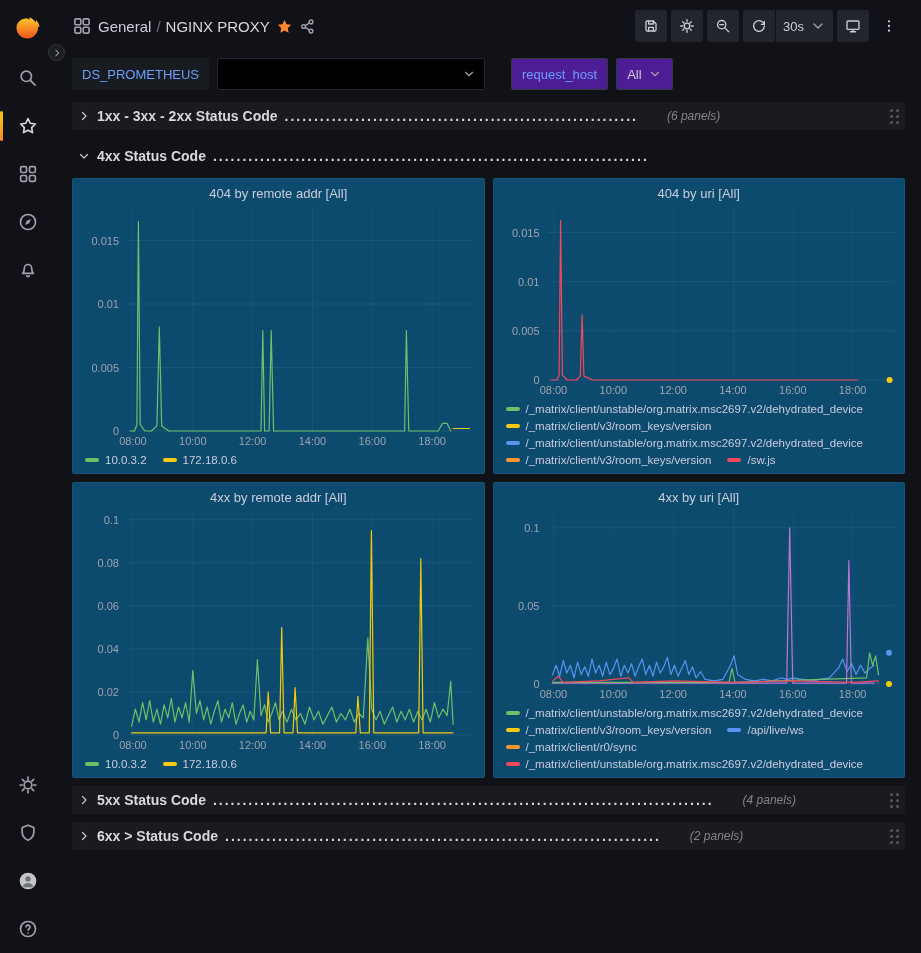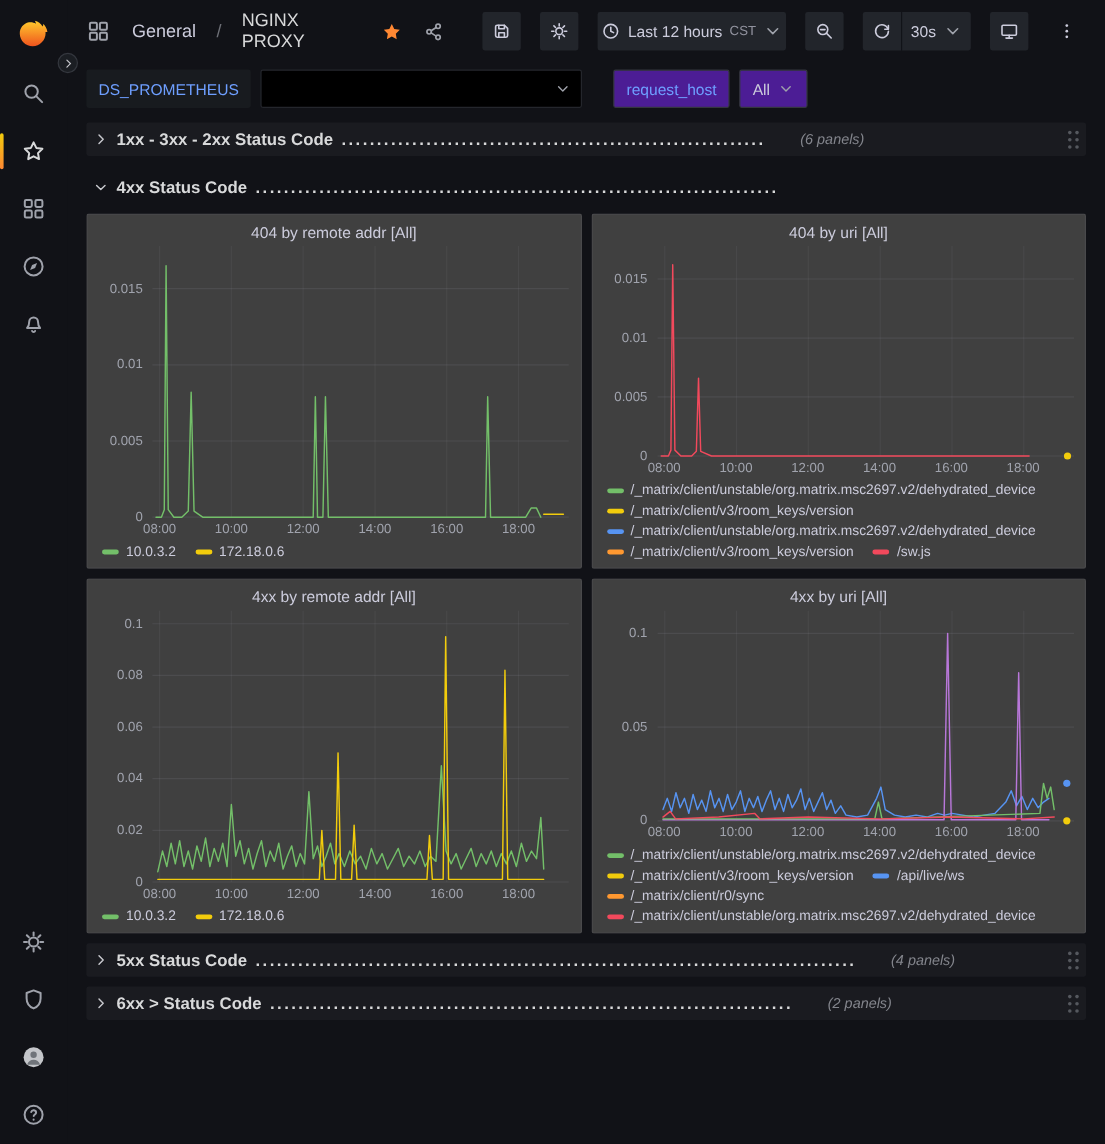--- a/index.html
+++ b/index.html
@@ -38,21 +38,21 @@
     position: absolute; left: 48px; top: 44px; width: 17px; height: 17px; border-radius: 50%;
     background: #1b1e23; border: 1px solid #34373e; color: #c7c8cd; z-index: 9;
     display: flex; align-items: center; justify-content: center; cursor: pointer;
   }
   .collapse-pill svg { width: 10px; height: 10px; stroke: currentColor; fill: none; stroke-width: 2.4; stroke-linecap: round; }
 
   
   .main { flex: 1; display: flex; flex-direction: column; min-width: 0; }
 
   .topbar {
-    height: 52px; display: flex; align-items: center; padding: 0 16px; gap: 16px; flex: 0 0 52px;
+    height: 52px; display: flex; align-items: center; padding: 0 16px; gap: 4px; flex: 0 0 52px;
   }
   .crumb-icon { color: #9fa2ab; margin-right: 2px; }
   .crumb-section { font-size: 15px; color: #ccccdc; cursor: pointer; }
   .crumb-sep { color: #6e7077; font-size: 15px; padding: 0 1px; }
   .crumb-title { font-size: 15px; color: #d8d9da; font-weight: 500; cursor: pointer; }
   .fav-star { color: #ff8833; cursor: pointer; margin: 0 2px; }
   .fav-star svg { width: 17px; height: 17px; fill: currentColor; stroke: none; }
   .share-ic { color: #9fa2ab; cursor: pointer; }
   .tb-spacer { flex: 1; }
   .tb-btn {
@@ -98,21 +98,21 @@
   .row-dots { font-size: 14px; font-weight: 700; color: #d8d9da; letter-spacing: 2px; white-space: nowrap; overflow: hidden; }
   .row-count { color: #83858c; font-size: 12px; font-style: italic; white-space: nowrap; margin-left: 22px; }
   .row-count:empty { display: none; }
   .row-handle { margin-left: auto; display: grid; grid-template-columns: repeat(2, 3px); gap: 3px 3px; padding: 2px; cursor: grab; }
   .row-handle i { width: 3px; height: 3px; border-radius: 50%; background: #55585e; }
   .mb12 { margin-bottom: 12px; }
   .mb8 { margin-bottom: 8px; }
 
   .panel-grid { display: grid; grid-template-columns: 1fr 1fr; gap: 8px; margin-bottom: 8px; }
   .panel {
-    background: #404040; border: 1px solid rgba(204,204,220,0.07); border-radius: 2px;
+    background: #0c4a6e; border: 1px solid rgba(204,204,220,0.07); border-radius: 2px;
     height: 296px; display: flex; flex-direction: column; padding: 4px 10px 6px; overflow: hidden;
   }
   .panel-title {
     text-align: center; font-size: 13px; font-weight: 500; color: #ccccdc;
     padding: 3px 0 4px; white-space: nowrap; overflow: hidden; text-overflow: ellipsis; cursor: pointer; flex: 0 0 auto;
   }
   .chart-body { flex: 1 1 auto; min-height: 140px; display: grid; grid-template-columns: 44px 1fr; grid-template-rows: 1fr 18px; }
   .yaxis { grid-row: 1; grid-column: 1; position: relative; }
   .plot { grid-row: 1; grid-column: 2; position: relative; }
   .plot svg { display: block; overflow: visible; }
@@ -281,35 +281,20 @@
               <line x1="2.6" y1="12" x2="5.4" y2="12"></line>
               <line x1="18.6" y1="12" x2="21.4" y2="12"></line>
               <line x1="5.4" y1="5.4" x2="7.4" y2="7.4"></line>
               <line x1="16.6" y1="16.6" x2="18.6" y2="18.6"></line>
               <line x1="5.4" y1="18.6" x2="7.4" y2="16.6"></line>
               <line x1="16.6" y1="7.4" x2="18.6" y2="5.4"></line>
             </svg>
         </span>
       </button>
 
-      <button class="tb-btn">
-        <span class="ic">
-          <svg viewBox="0 0 24 24">
-              <circle cx="12" cy="12" r="8.5"></circle>
-              <polyline points="12,7 12,12 15.5,13.8"></polyline>
-            </svg>
-        </span>
-        <span>Last 12 hours</span>
-        <span class="tz">CST</span>
-        <span class="ic small caret">
-          <svg viewBox="0 0 24 24">
-              <path d="M6 9l6 6 6-6"></path>
-            </svg>
-        </span>
-      </button>
 
       <button class="tb-btn">
         <span class="ic">
           <svg viewBox="0 0 24 24">
               <circle cx="10" cy="10" r="6.2"></circle>
               <line x1="14.8" y1="14.8" x2="20.5" y2="20.5"></line>
               <line x1="7.2" y1="10" x2="12.8" y2="10"></line>
             </svg>
         </span>
       </button>

